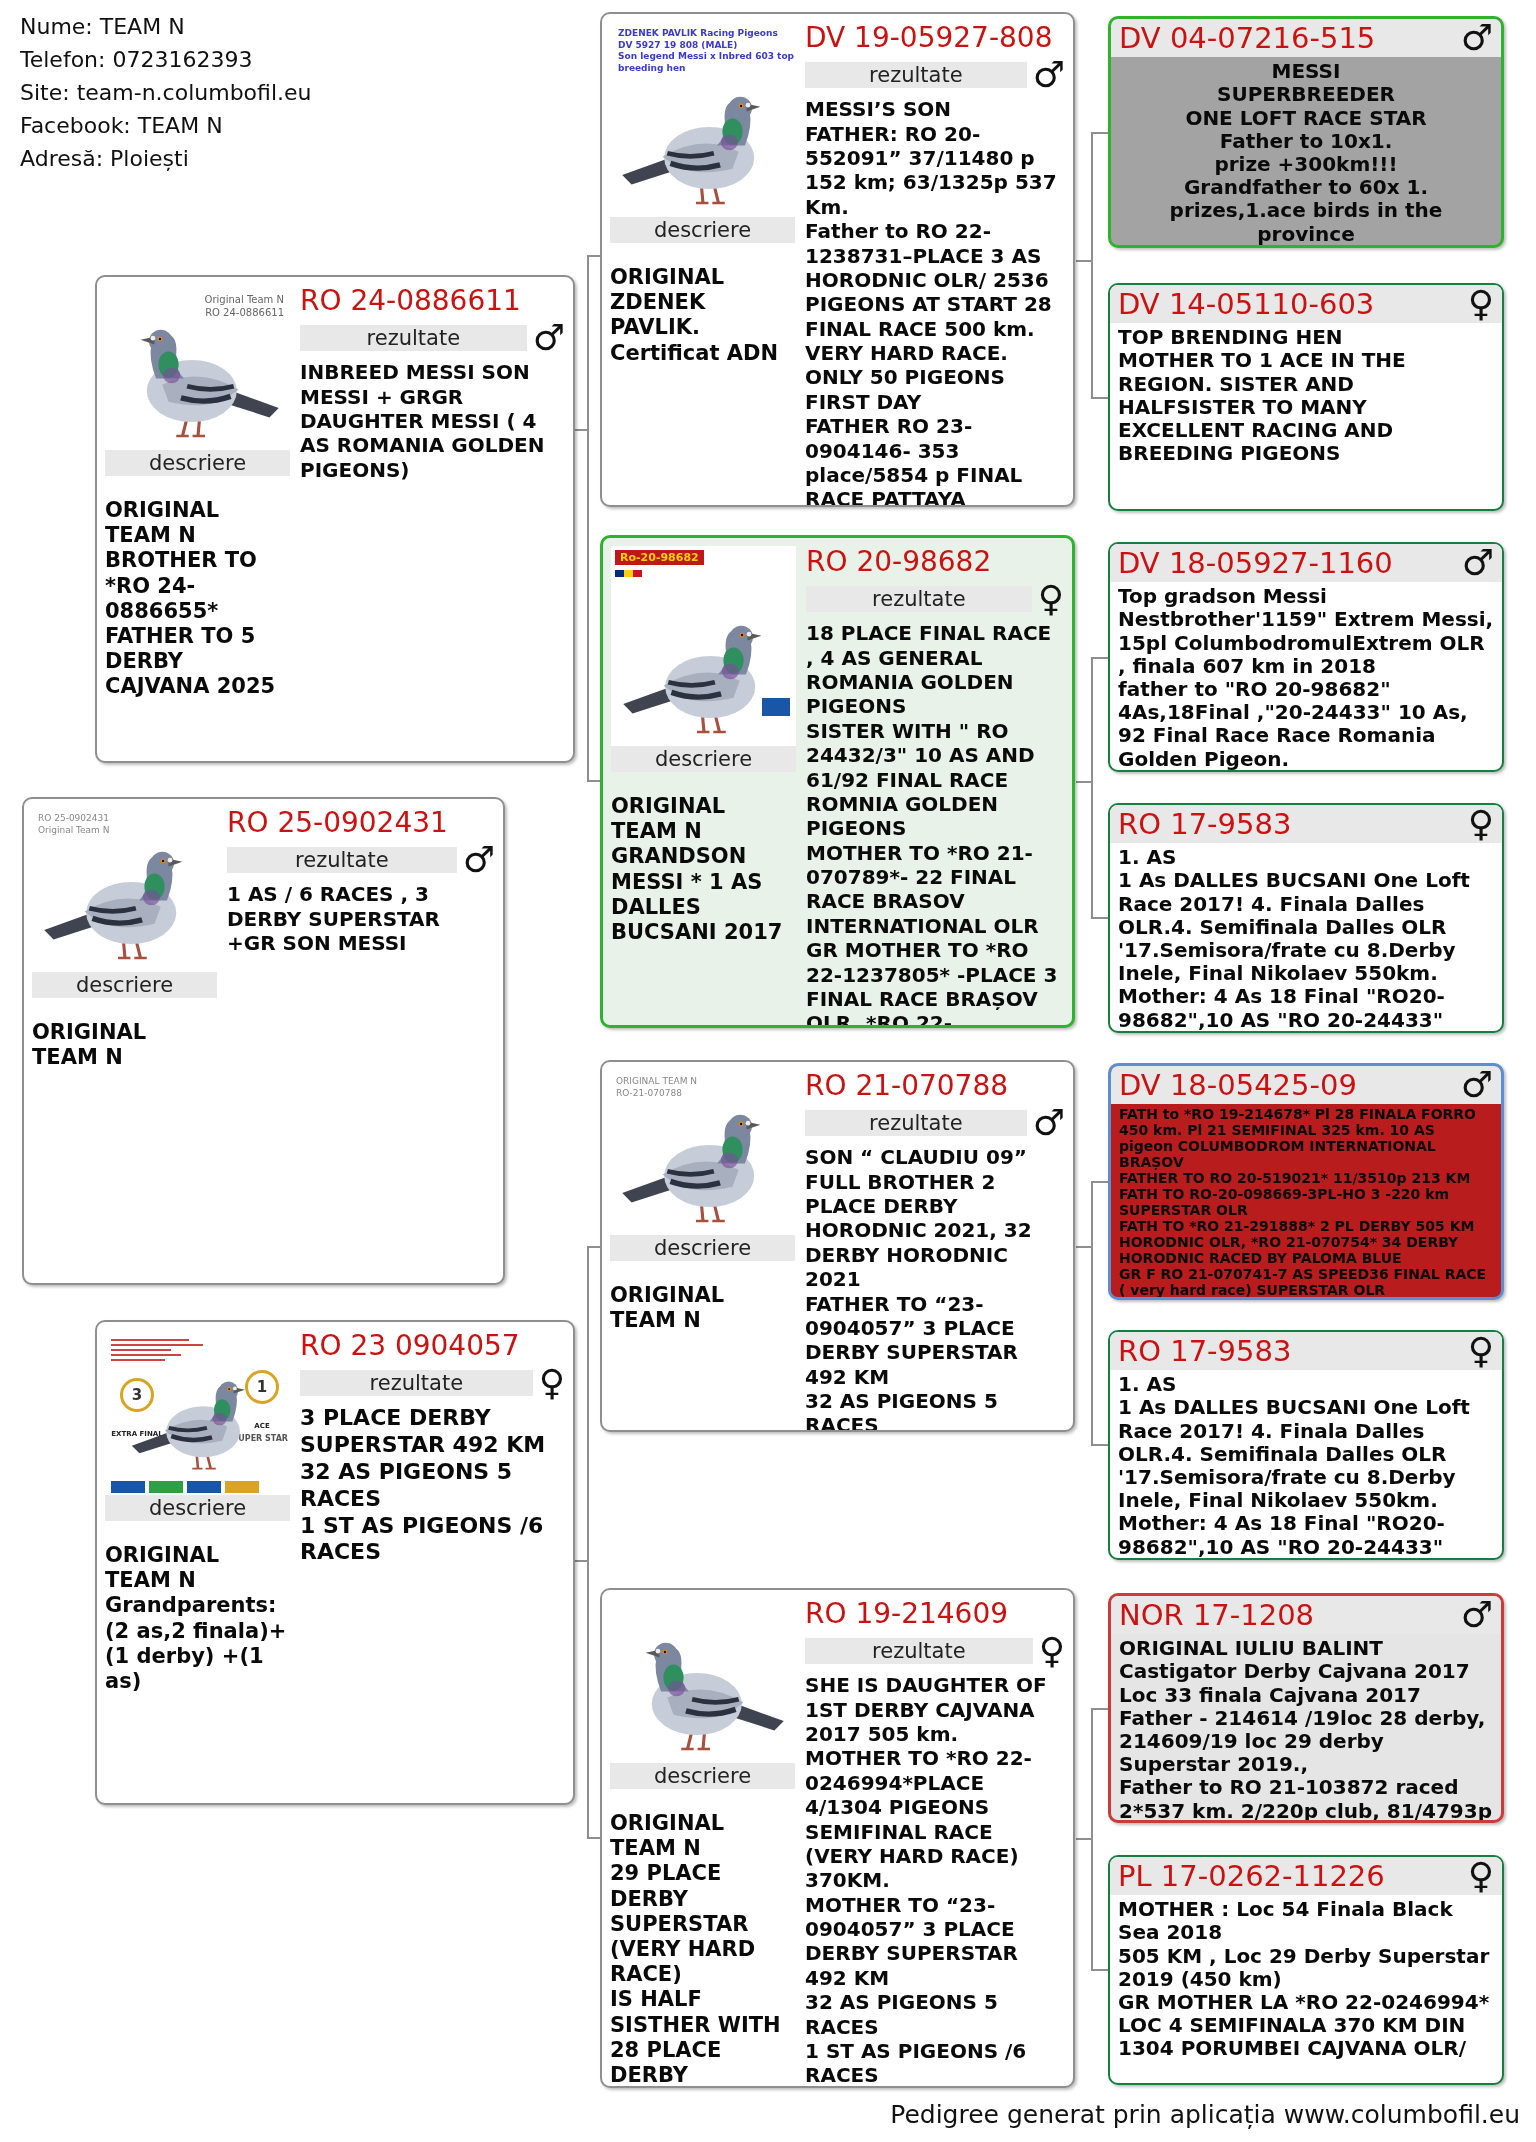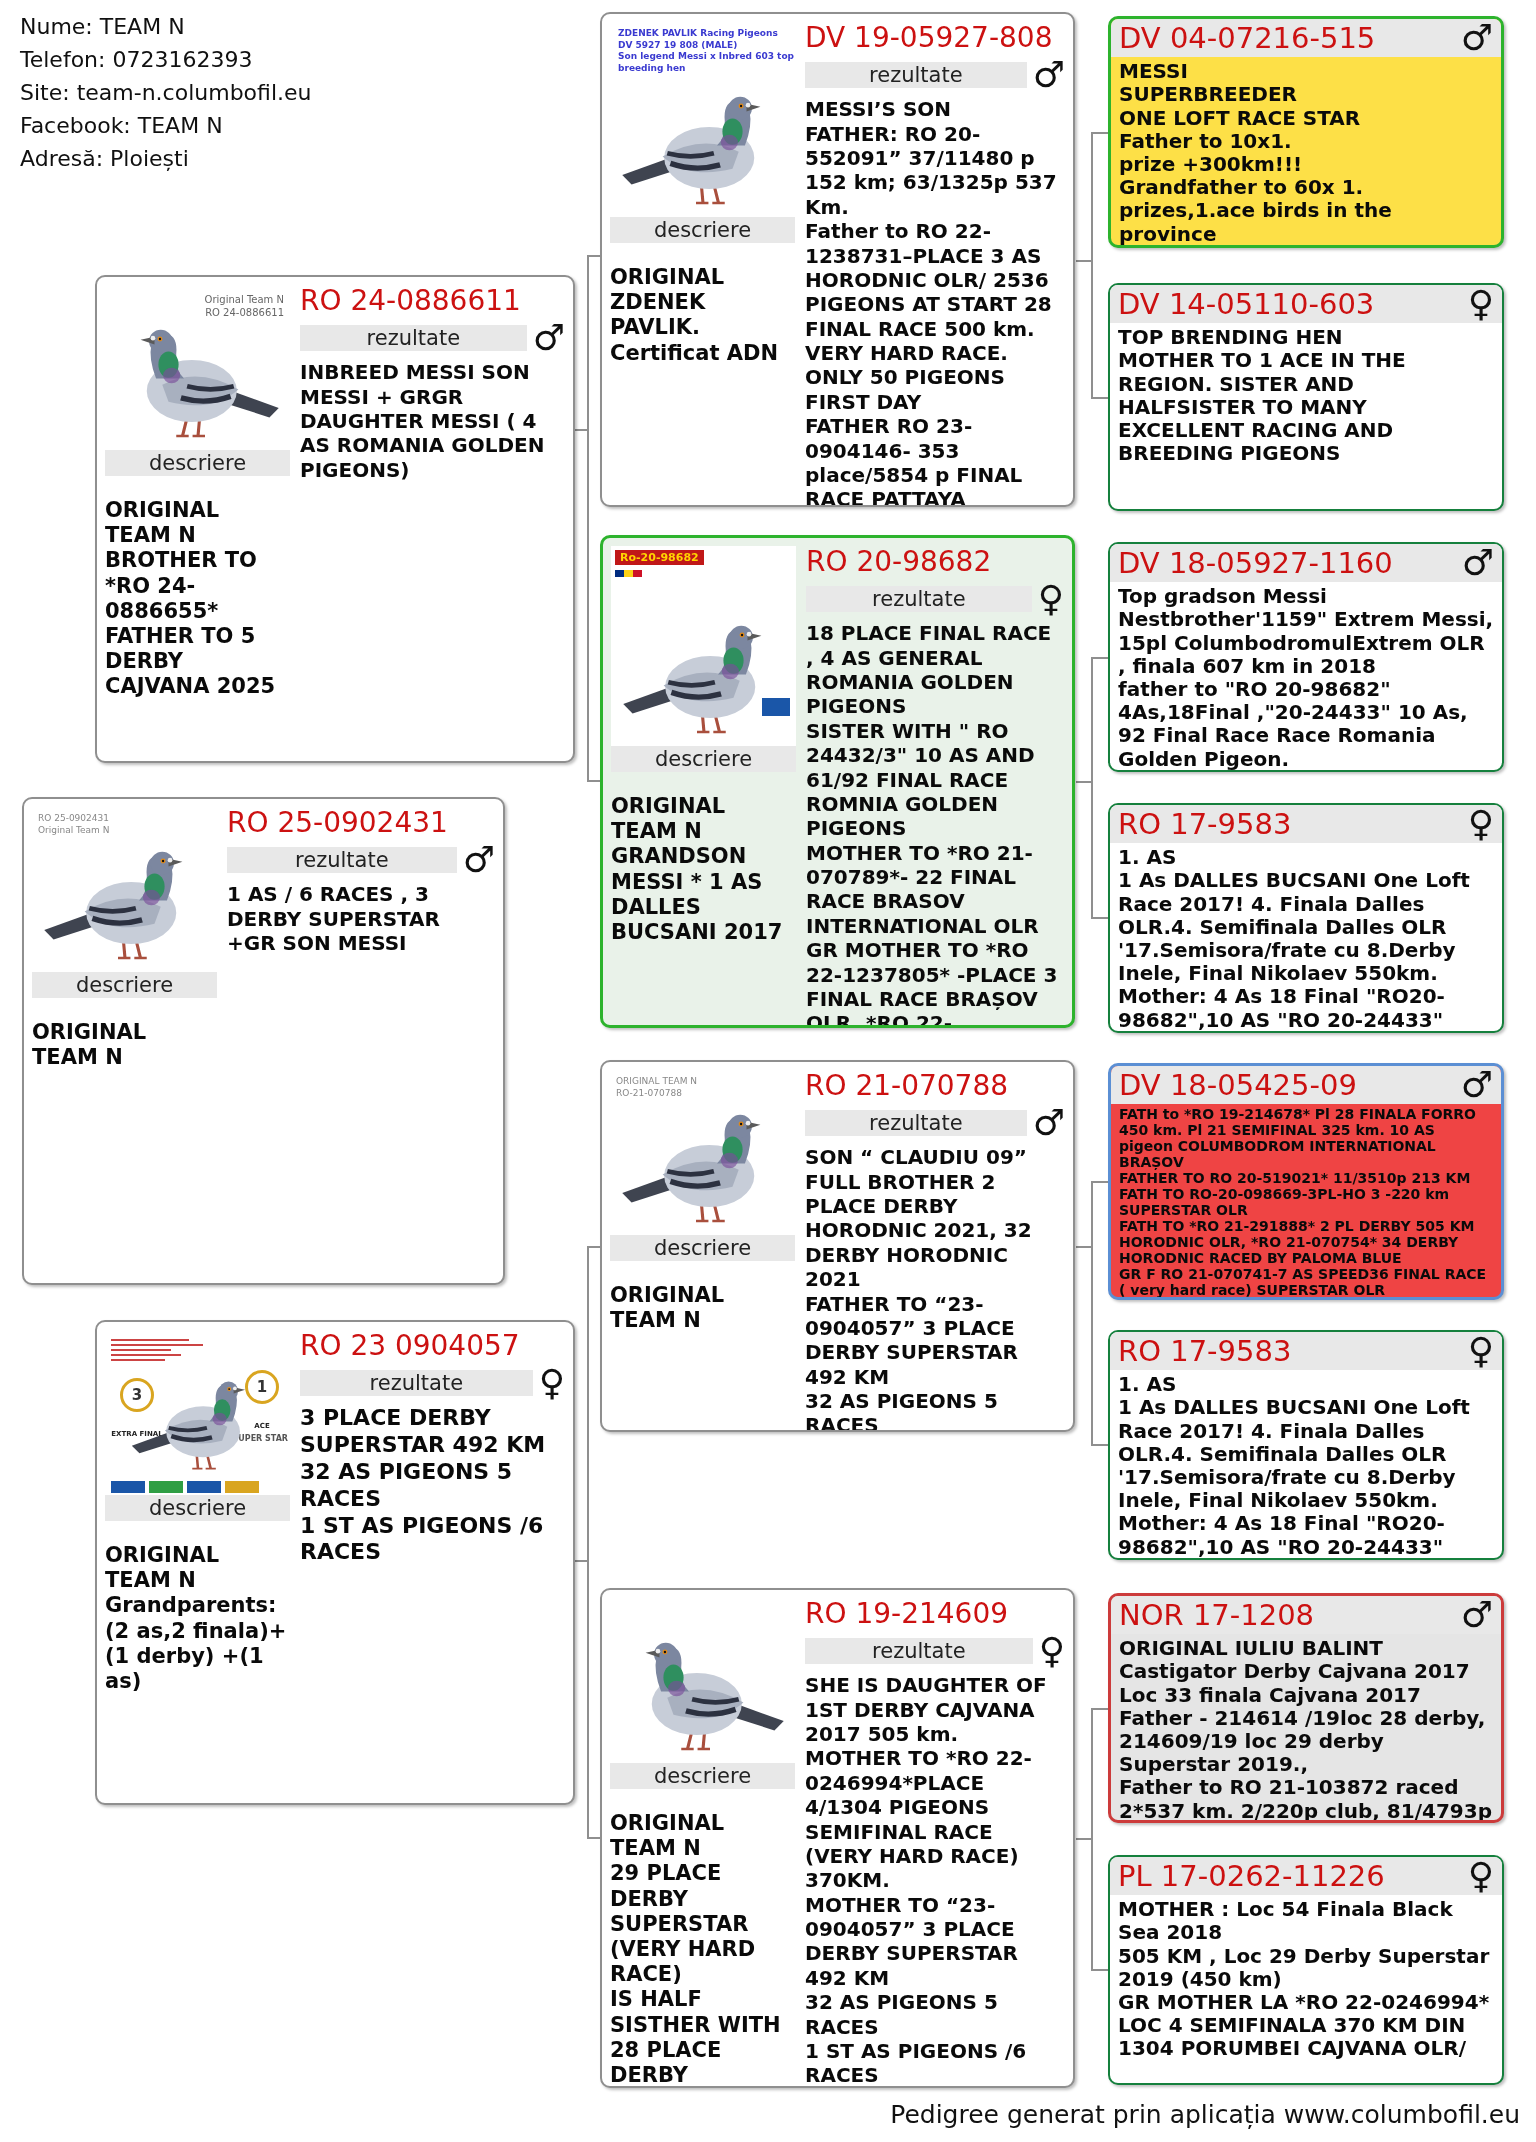--- a/index.html
+++ b/index.html
@@ -24,22 +24,22 @@
   .col-txt{flex:1;min-width:0;display:flex;flex-direction:column;}
   .title{color:#cc1111;font-size:28px;line-height:1.15;white-space:nowrap;}
   .rez-row{display:flex;align-items:center;margin:3px 0 4px;}
   .rez-row .bar{flex:1;}
   .sex{font-size:36px;line-height:1;margin-left:6px;font-weight:bold;color:#111;}
   .results{font-weight:bold;font-size:20px;line-height:1.22;white-space:pre-line;}
 
   
   .rcard{position:absolute;background:#fff;border:2px solid #15803d;border-radius:10px;
     box-shadow:2px 2px 3px rgba(0,0,0,.25);overflow:hidden;box-sizing:border-box;}
-  .rcard.green{border:3px solid #2db32d;background:#fde047;}
-  .rcard.blue{border:3px solid #5b8fd4;background:#ef4444;}
+  .rcard.green{border:3px solid #2db32d;background:#a3a3a3;text-align:center;}
+  .rcard.blue{border:3px solid #5b8fd4;background:#b91c1c;}
   .rcard.red{border:3px solid #cc3b3b;background:#e5e5e5;}
   .rhead{display:flex;align-items:center;justify-content:space-between;background:#e8e8e8;padding:1px 8px;}
   .rtitle{color:#cc1111;font-size:29px;line-height:1.25;white-space:nowrap;}
   .rbody{padding:3px 8px 6px;font-weight:bold;font-size:20px;line-height:1.16;white-space:pre-line;}
   .rbody.small{font-size:14px;line-height:1.14;}
 
   
   .wm{position:absolute;font-size:10px;line-height:1.3;white-space:pre-line;}
   .wm-blue{color:#3a3ad0;left:8px;top:6px;font-weight:bold;font-size:9px;}
   .wm-r{right:6px;top:8px;text-align:right;color:#666;}

